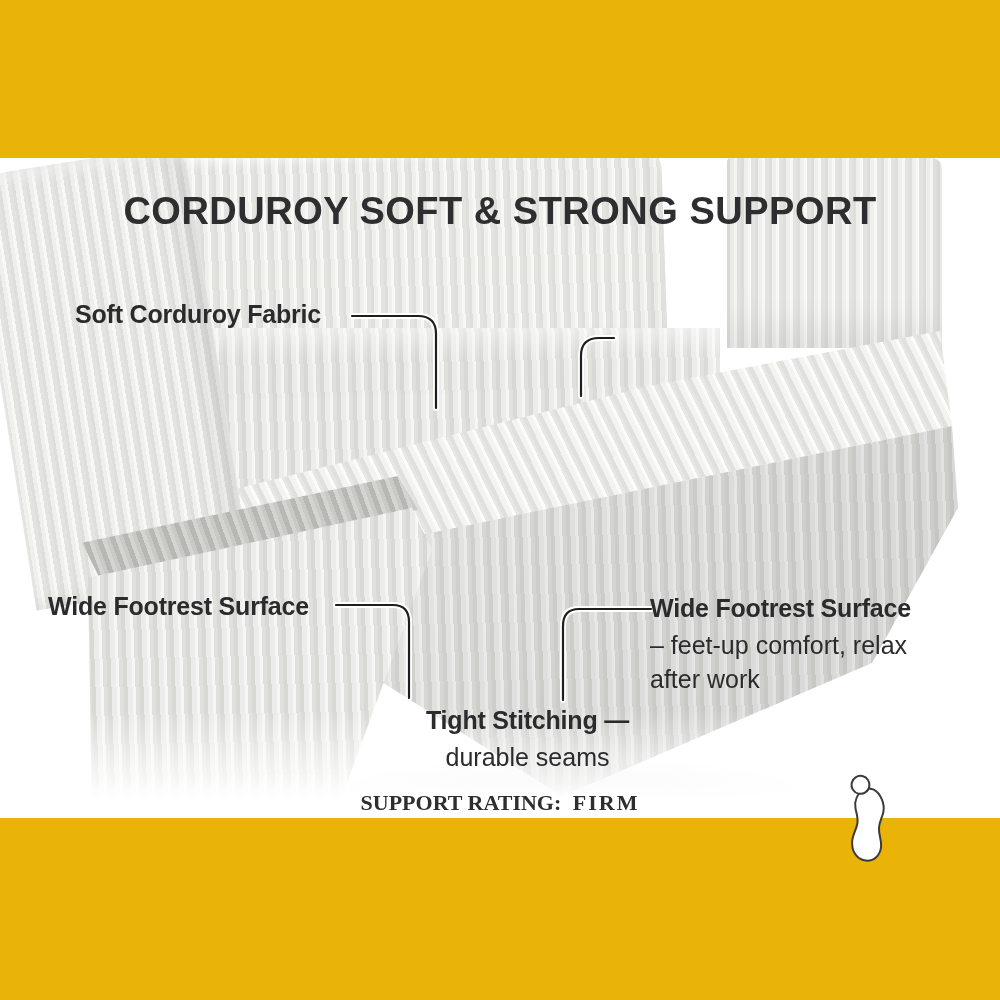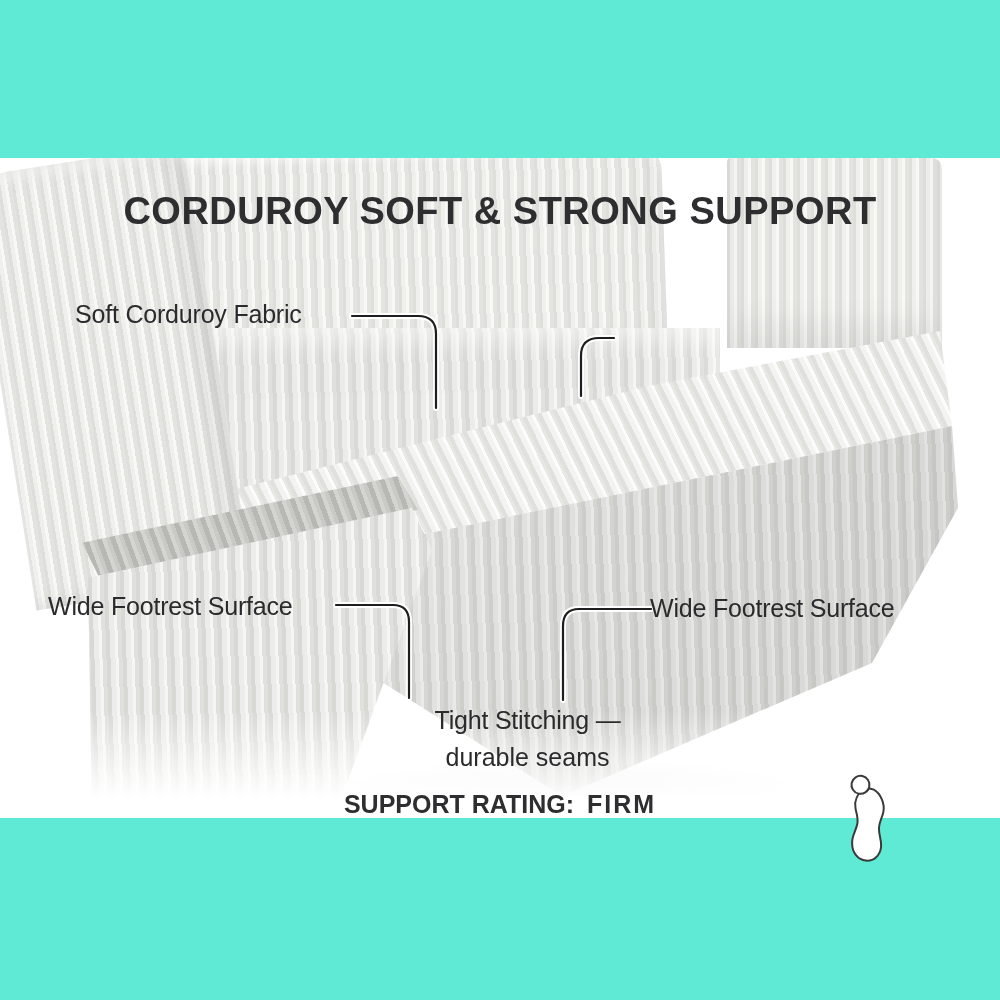--- a/index.html
+++ b/index.html
@@ -1,16 +1,16 @@
 <!DOCTYPE html>
 <html><head>
 <meta charset="utf-8">
 <style>
   html,body{margin:0;padding:0;background:#fff;}
-  .page{position:relative;width:1000px;height:1000px;background:#5eead4;overflow:hidden;
+  .page{position:relative;width:1000px;height:1000px;background:#eab308;overflow:hidden;
         font-family:"Liberation Sans", sans-serif;color:#2b2b2d;}
   
   .photo{position:absolute;left:0;top:158px;width:1000px;height:660px;background:#ffffff;overflow:hidden;}
   .photo *{position:absolute;}
   .stripes-v{background:repeating-linear-gradient(90deg,#dededb 0 3px,#efefec 3px 7px,#f8f8f6 7px 10px,#e3e3e0 10px 14px);}
   .stripes-v2{background:repeating-linear-gradient(88deg,#d8d8d5 0 4px,#ececea 4px 9px,#f6f6f4 9px 12px,#e0e0dd 12px 16px);}
   .stripes-d{background:repeating-linear-gradient(64deg,#dcdcd9 0 4px,#eeeeec 4px 9px,#f7f7f5 9px 12px,#e2e2df 12px 15px);}
   .backrest-cushion{left:90px;top:-8px;width:575px;height:245px;border-radius:30px 30px 8px 8px;
         transform:rotate(-2deg);box-shadow:inset 0 -30px 40px rgba(0,0,0,.07), inset 0 8px 10px rgba(255,255,255,.6);}
   .back-panel{left:727px;top:0;width:215px;height:190px;border-radius:4px 10px 0 0;
@@ -29,29 +29,29 @@
         background:repeating-linear-gradient(70deg,#c9c9c6 0 4px,#b7b7b4 4px 9px,#d4d4d1 9px 13px);}
   .footrest-front{inset:0;clip-path:polygon(8.8% 63.6%,41.2% 53%,43.2% 59.4%,33.5% 99.7%,9.2% 99.7%);}
   .floor-shadow{left:310px;top:600px;width:520px;height:80px;
         background:radial-gradient(ellipse at center,rgba(0,0,0,.12),rgba(0,0,0,0) 70%);}
   .bottom-fade{left:0;top:552px;width:100%;height:108px;
         background:linear-gradient(rgba(255,255,255,0),#ffffff 82%);}
   
   .title{position:absolute;left:0;right:0;top:190px;text-align:center;font-size:38px;font-weight:800;
         letter-spacing:.5px;color:#2e2e30;z-index:5;}
   .callout{position:absolute;z-index:5;}
-  .callout .heading{font-size:25px;font-weight:400;letter-spacing:-.2px;margin:0 0 5px 0;}
+  .callout .heading{font-size:25px;font-weight:700;letter-spacing:-.2px;margin:0 0 5px 0;}
   .callout .body{font-size:25px;font-weight:400;line-height:34px;white-space:pre-line;}
   .c-fabric{left:75px;top:300px;}
   .c-cushioning{left:625px;top:303px;}
   .c-footrest-left{left:48px;top:592px;}
   .c-footrest-right{left:650px;top:594px;}
   .c-stitching{left:420px;top:706px;width:215px;text-align:center;}
   .support{position:absolute;left:0;right:0;top:790px;text-align:center;z-index:5;
-        font-size:25px;font-weight:700;color:#2e2e30;}
+        font-size:22px;font-weight:700;color:#2e2e30;font-family:Liberation Serif, serif;}
   .support .value{letter-spacing:2px;margin-left:6px;}
   .lines{position:absolute;left:0;top:0;z-index:4;}
   .foot{position:absolute;left:0;top:0;z-index:5;}
 </style>
 </head>
 <body>
 
 <div class="page">
 
   <div class="photo">
@@ -91,20 +91,22 @@
 
   <div class="callout c-cushioning">
   </div>
 
   <div class="callout c-footrest-left">
     <div class="heading">Wide Footrest Surface</div>
   </div>
 
   <div class="callout c-footrest-right">
     <div class="heading">Wide Footrest Surface</div>
+    <div class="body">– feet-up comfort, relax
+after work</div>
   </div>
 
   <div class="callout c-stitching">
     <div class="heading">Tight Stitching —</div>
     <div class="body">durable seams</div>
   </div>
 
   <div class="support">
     <span>SUPPORT RATING:</span>
     <span class="value">FIRM</span>

